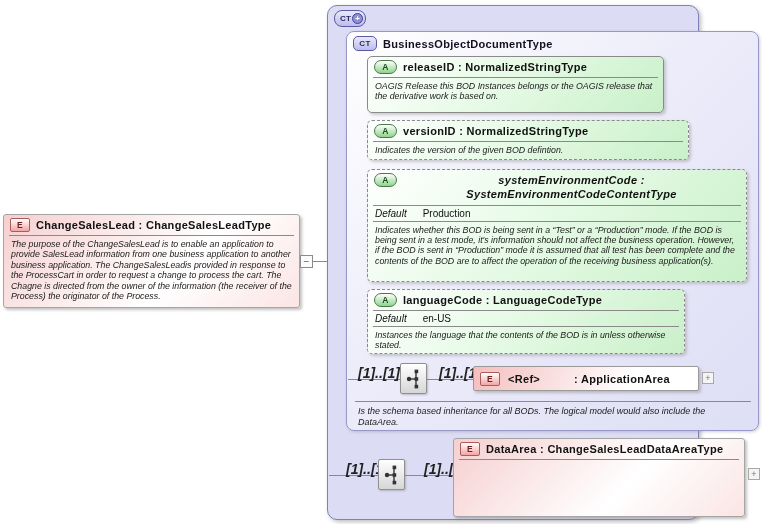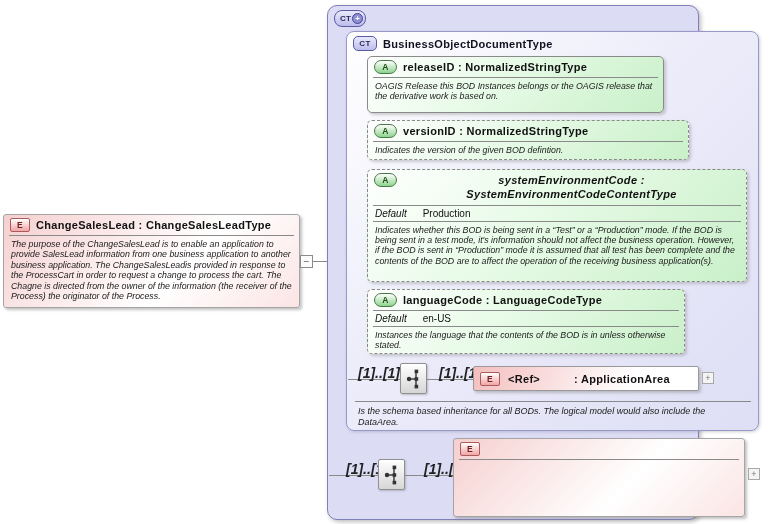--- a/index.html
+++ b/index.html
@@ -187,19 +187,20 @@
         <circle cx="3" cy="11" r="2.2" fill="#333"></circle>
         <rect x="8.6" y="1.6" width="3.6" height="3.6" fill="#333"></rect>
         <rect x="8.6" y="9.2" width="3.6" height="3.6" fill="#333"></rect>
         <rect x="8.6" y="16.8" width="3.6" height="3.6" fill="#333"></rect>
       </svg>
     </div>
     <span class="card abs" style="left:96px;top:455px">[1]..[1]</span>
     <div class="box-el abs" style="left:125px;top:432px;width:292px;height:79px">
       <div class="hdr">
         <span class="icon-e">E</span>
+        <span>DataArea : ChangeSalesLeadDataAreaType</span>
       </div>
       <div class="sep"></div>
     </div>
     <div class="plusbox abs" style="left:420px;top:462px">+</div>
   </div>
 
 </div>
 
 </body></html>

